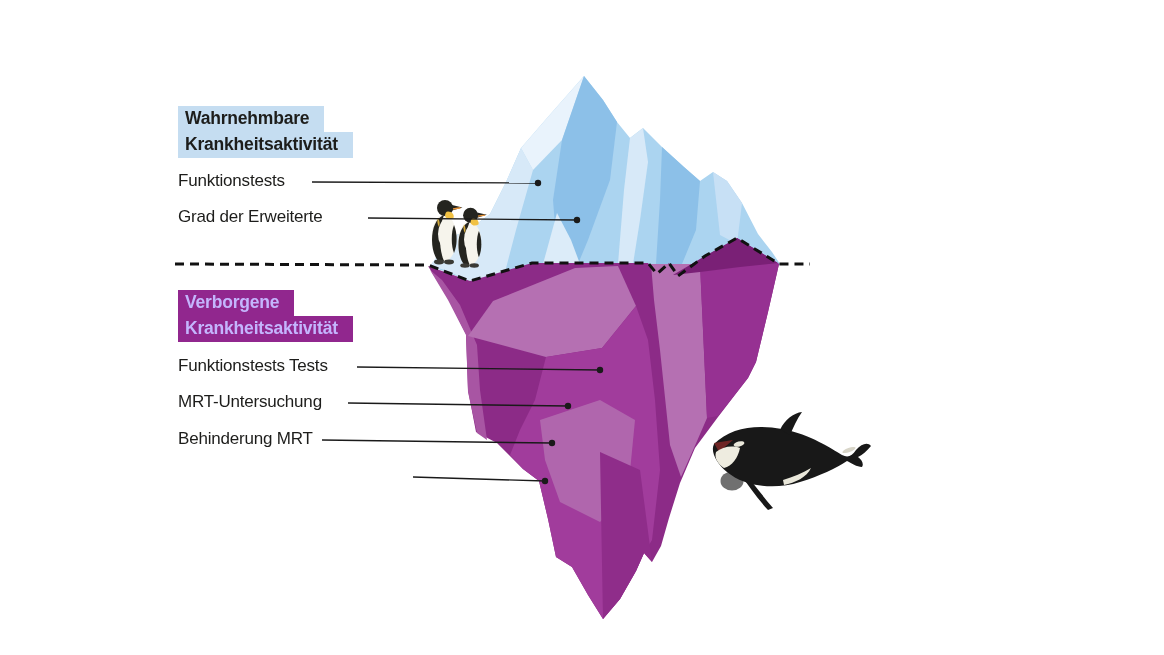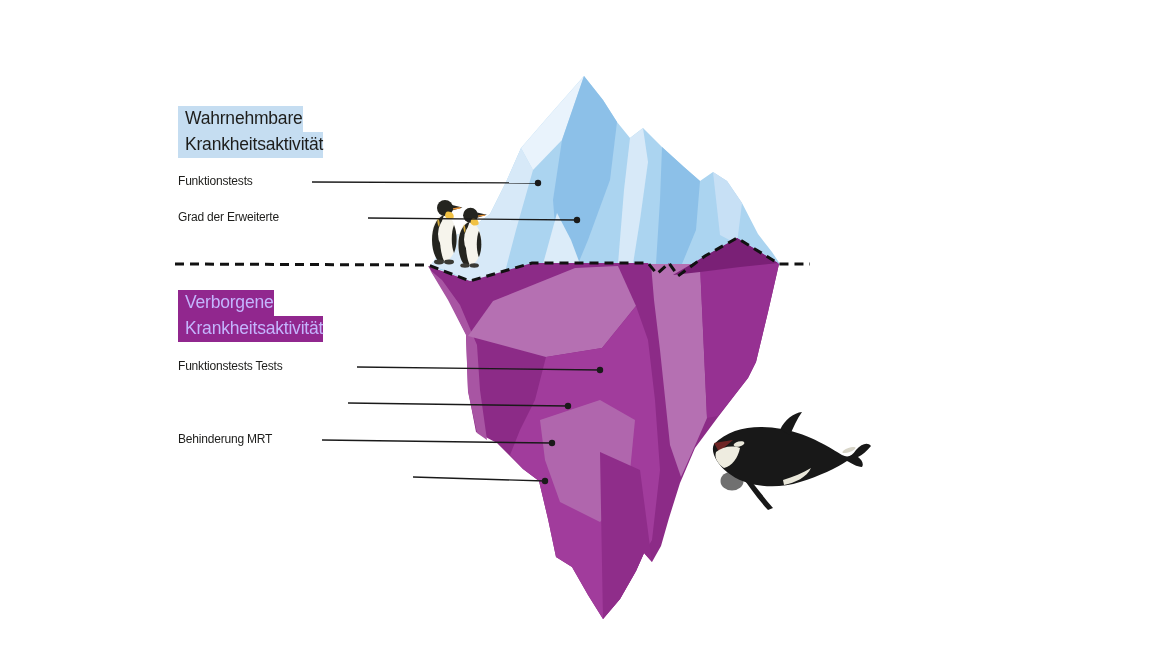--- a/index.html
+++ b/index.html
@@ -8,32 +8,32 @@
     width:1164px;height:655px;
     background:#ffffff;
     overflow:hidden;
     font-family:"Liberation Sans", sans-serif;
     color:#1d1d1b;
   }
   #scene{position:absolute;left:0;top:0;}
   .hl-block{position:absolute;left:178px;}
   .hl{
     display:table;
-    padding:2px 0 3px 7px;
+    padding:2px 15px 3px 7px;
     font-size:17.5px;
-    font-weight:normal;
+    font-weight:bold;
     line-height:21px;
     letter-spacing:-0.2px;
     white-space:nowrap;
   }
   .hl-blue{background:#c5ddf1;color:#1d1d1b;}
   .hl-purple{background:#91278e;color:#c4b5fd;}
   .lbl{
     position:absolute;left:178px;
-    font-size:12px;line-height:22px;
+    font-size:17px;line-height:22px;
     letter-spacing:-0.2px;
     white-space:nowrap;
     color:#1d1d1b;
   }
 </style>
 </head>
 <body>
 
 <div id="canvas">
 
@@ -139,15 +139,16 @@
 
   <div class="lbl" style="top:170px">Funktionstests</div>
   <div class="lbl" style="top:206px">Grad der Erweiterte</div>
 
   <div class="hl-block" style="top:290px">
     <div class="hl hl-purple">Verborgene</div>
     <div class="hl hl-purple">Krankheitsaktivität</div>
   </div>
 
   <div class="lbl" style="top:355px">Funktionstests Tests</div>
+  <div class="lbl" style="top:391px">MRT-Untersuchung</div>
   <div class="lbl" style="top:428px">Behinderung MRT</div>
 
 </div>
 
 </body></html>

